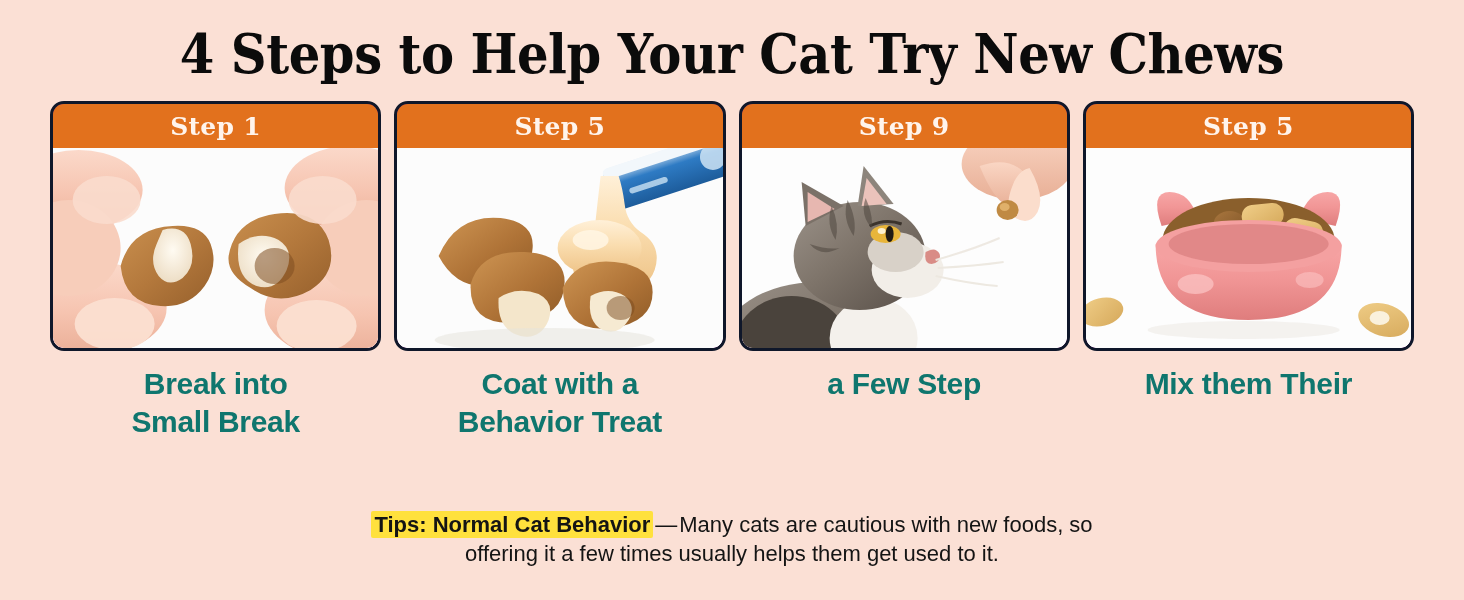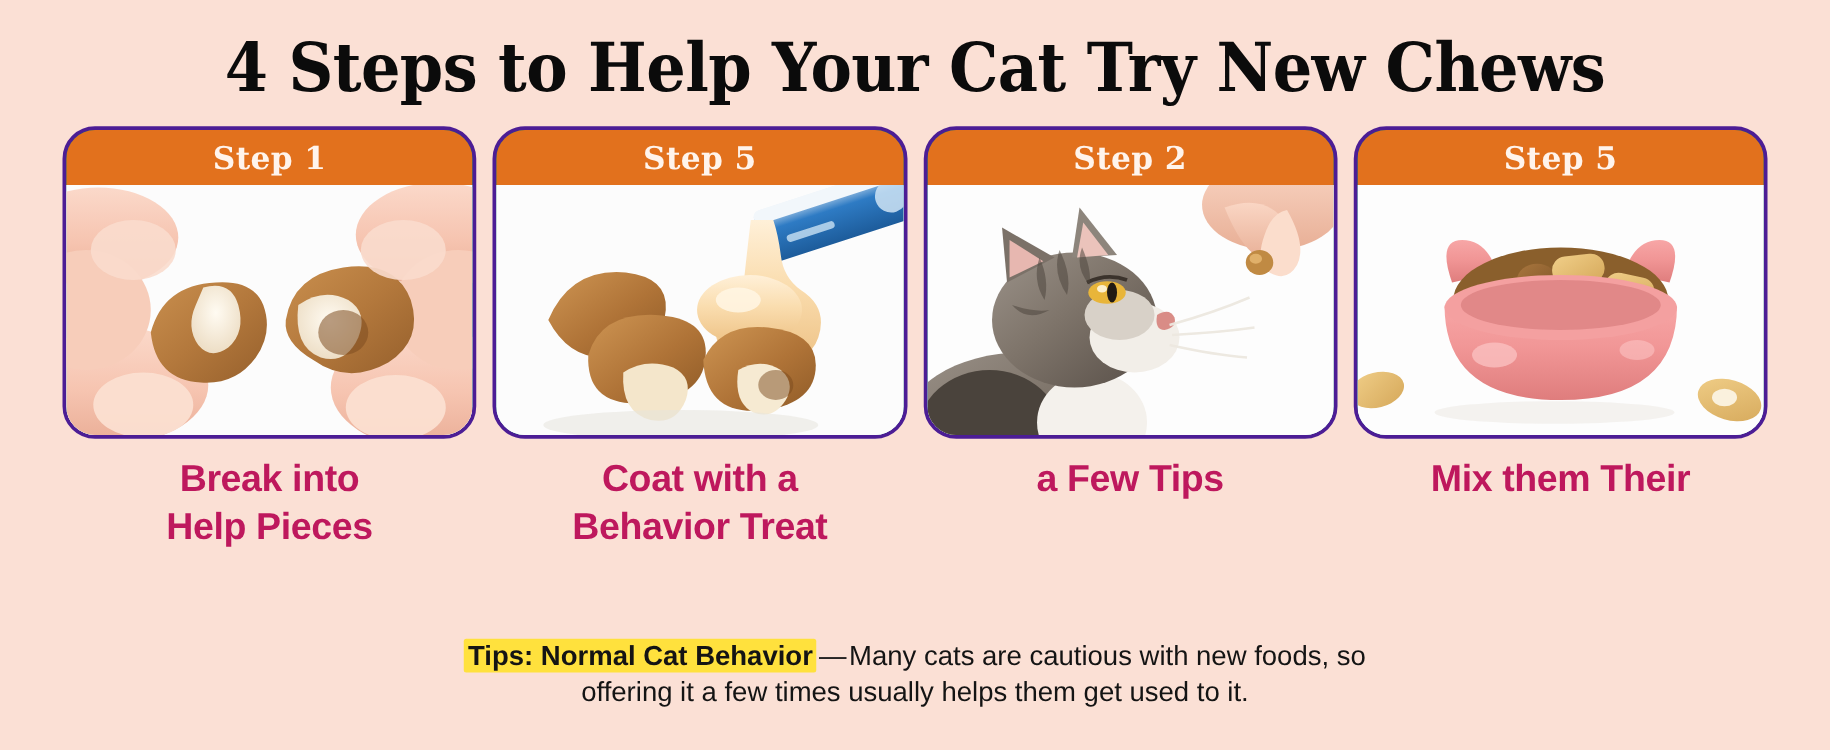--- a/index.html
+++ b/index.html
@@ -38,23 +38,23 @@
   .card-col {
     flex: 1 1 0;
     display: flex;
     flex-direction: column;
     align-items: center;
   }
 
   .card {
     width: 100%;
     height: 250px;
-    border-radius: 26px;
-    background: #0f766e;
-    border: 3px solid #4c1d95;
+    border-radius: 14px;
+    background: #701a75;
+    border: 3px solid #0f172a;
     overflow: hidden;
     display: flex;
     flex-direction: column;
   }
 
   .card-header {
     height: 44px;
     flex: 0 0 44px;
     background: #E2711D;
     color: #FFF4EC;
@@ -78,21 +78,21 @@
   .photo svg { display: block; width: 100%; height: 100%; }
 
   
   .caption {
     margin-top: 14px;
     text-align: center;
     font-family: "Liberation Sans", sans-serif;
     font-weight: 700;
     font-size: 30px;
     line-height: 1.28;
-    color: #be185d;
+    color: #0f766e;
     letter-spacing: -0.3px;
   }
   .caption .l2 { display: block; }
 
   
   .tips {
     position: absolute;
     left: 0;
     right: 0;
     bottom: 32px;
@@ -157,21 +157,21 @@
 
           <ellipse cx="56" cy="52" rx="34" ry="24" fill="#FADCCD" opacity="0.9"></ellipse>
           <ellipse cx="272" cy="52" rx="34" ry="24" fill="#FADCCD" opacity="0.9"></ellipse>
           <ellipse cx="64" cy="176" rx="40" ry="26" fill="#FBDFD1" opacity="0.95"></ellipse>
           <ellipse cx="266" cy="178" rx="40" ry="26" fill="#FBDFD1" opacity="0.95"></ellipse>
         </svg>
       </div>
     </div>
     <div class="caption">
       <span>Break into</span>
-      <span class="l2">Help Pieces</span>
+      <span class="l2">Small Break</span>
     </div>
   </div>
 
   <div class="card-col">
     <div class="card">
       <div class="card-header">Step 5</div>
       <div class="photo">
         <svg viewBox="0 0 330 200" preserveAspectRatio="xMidYMid slice">
           <defs>
             <linearGradient id="chew2" x1="0" y1="0" x2="1" y2="1">
@@ -215,21 +215,21 @@
       </div>
     </div>
     <div class="caption">
       <span>Coat with a</span>
       <span class="l2">Behavior Treat</span>
     </div>
   </div>
 
   <div class="card-col">
     <div class="card">
-      <div class="card-header">Step 2</div>
+      <div class="card-header">Step 9</div>
       <div class="photo">
         <svg viewBox="0 0 330 200" preserveAspectRatio="xMidYMid slice">
           <defs>
             <linearGradient id="fur3" x1="0" y1="0" x2="1" y2="1">
               <stop offset="0%" stop-color="#9B9289"></stop>
               <stop offset="45%" stop-color="#7E746A"></stop>
               <stop offset="100%" stop-color="#574E47"></stop>
             </linearGradient>
             <linearGradient id="skin3" x1="0" y1="0" x2="0" y2="1">
               <stop offset="0%" stop-color="#FAD6C4"></stop>
@@ -275,21 +275,21 @@
 
           <ellipse cx="278" cy="16" rx="56" ry="36" fill="url(#skin3)"></ellipse>
           <path d="M240 18 q14 34 28 40 q14 6 22-6 q8-14-6-28 q-16-16-44-6z" fill="url(#skin3)"></path>
           <path d="M290 20 q16 28 8 44 q-8 14-22 6 q-12-8-4-30 q6-18 18-20z" fill="#FBDDCC"></path>
           <ellipse cx="268" cy="62" rx="11" ry="10" fill="#C08A43"></ellipse>
           <ellipse cx="265" cy="59" rx="5" ry="4" fill="#E0B06A"></ellipse>
         </svg>
       </div>
     </div>
     <div class="caption">
-      <span class="l2">a Few Tips</span>
+      <span class="l2">a Few Step</span>
     </div>
   </div>
 
   <div class="card-col">
     <div class="card">
       <div class="card-header">Step 5</div>
       <div class="photo">
         <svg viewBox="0 0 330 200" preserveAspectRatio="xMidYMid slice">
           <defs>
             <linearGradient id="bowl4" x1="0" y1="0" x2="0" y2="1">

